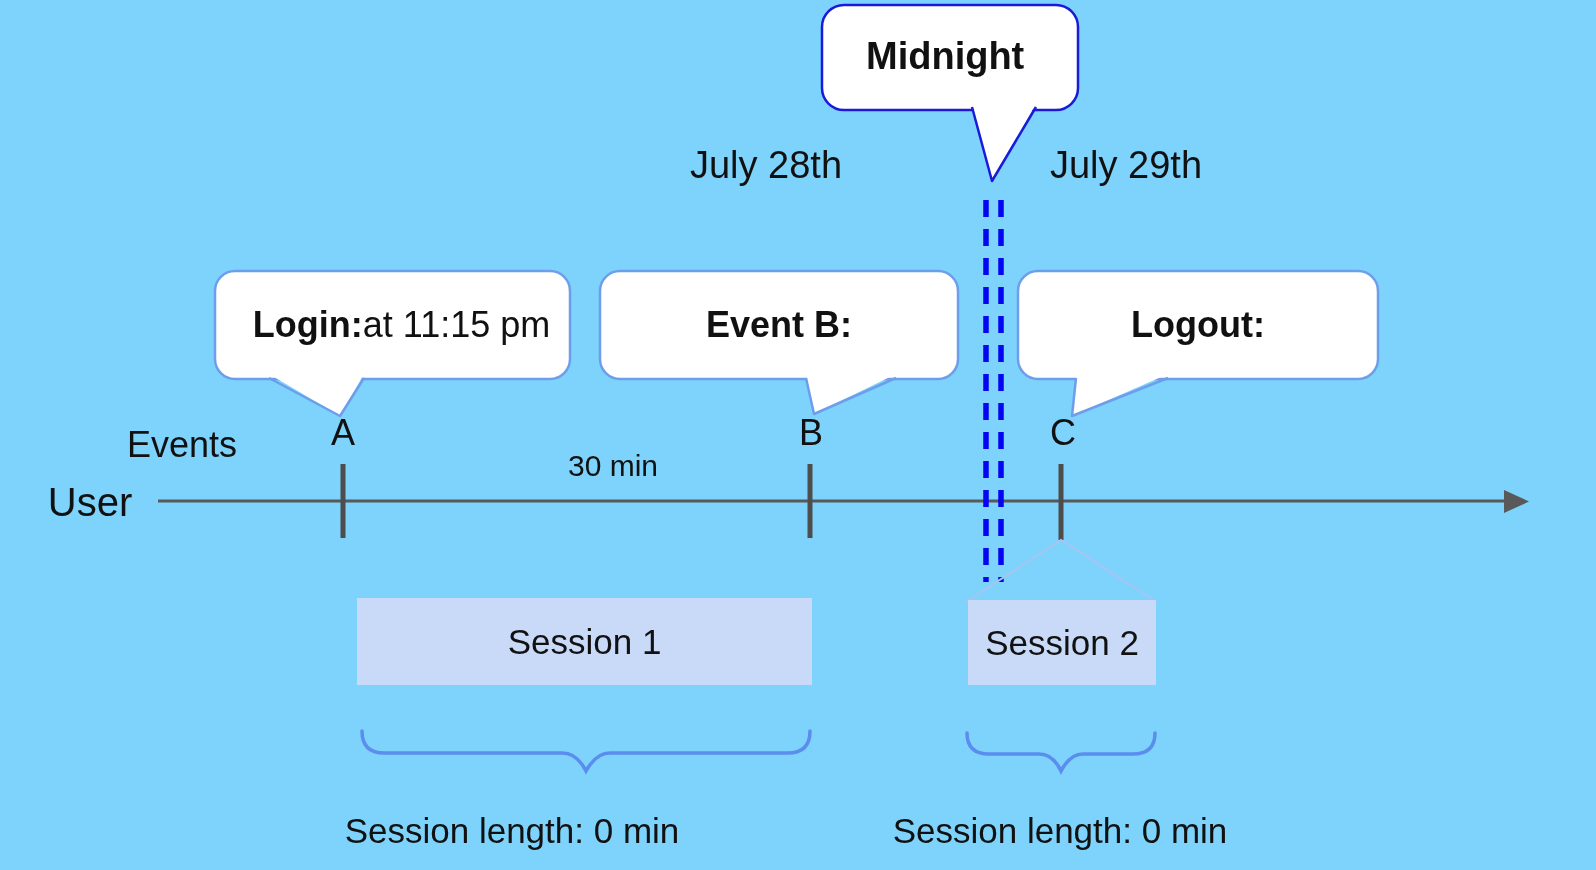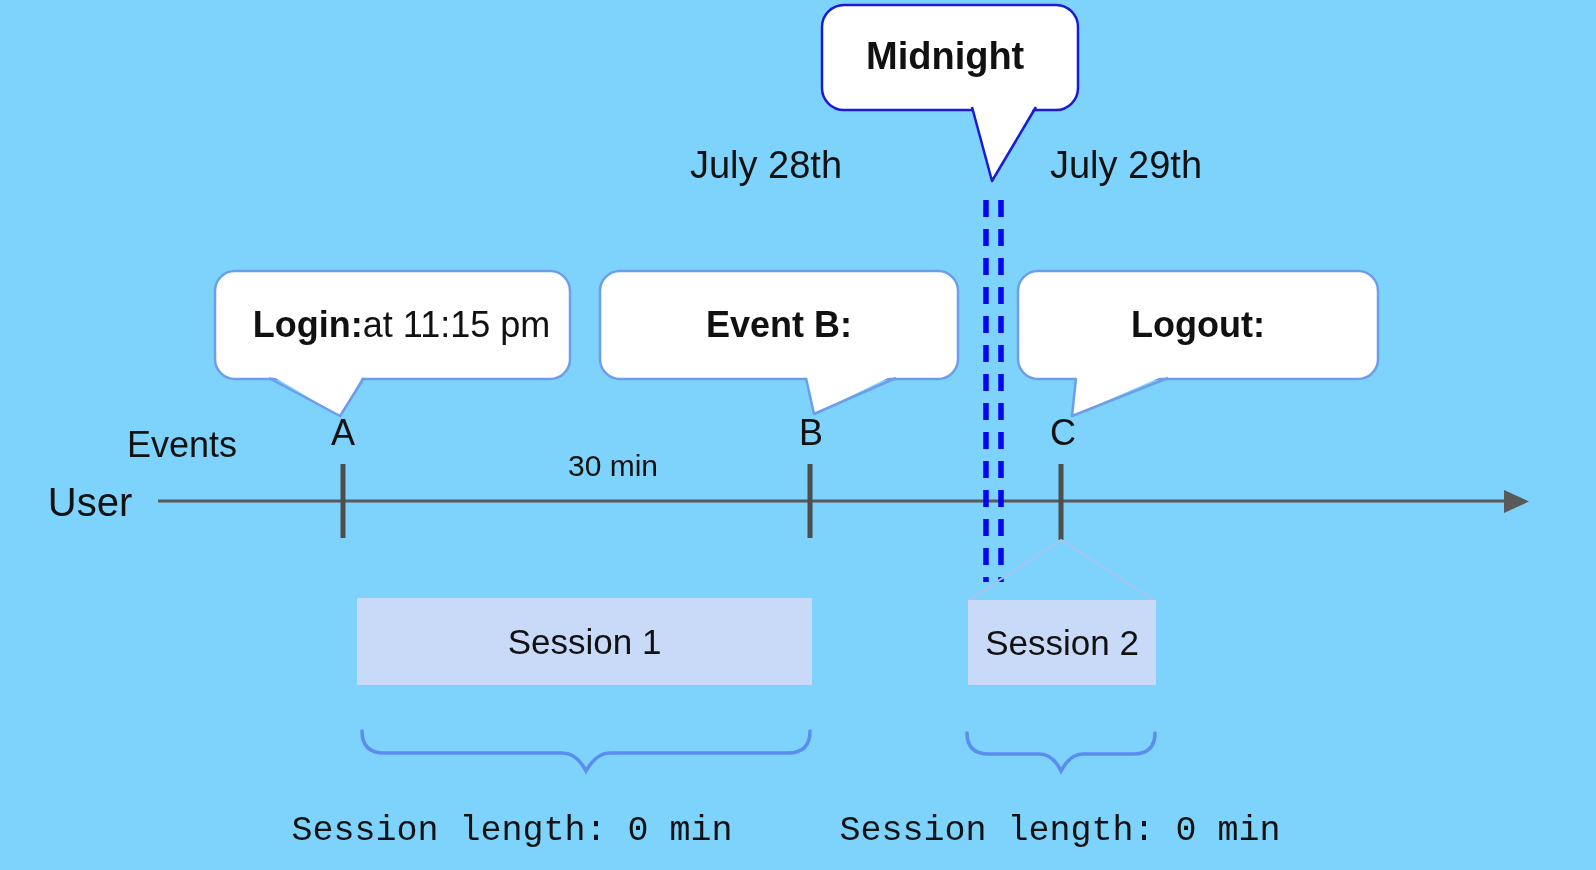--- a/index.html
+++ b/index.html
@@ -52,21 +52,21 @@
   .marker-b { left: 781px; }
   .marker-c { left: 1033px; }
 
   .user-label { left: 38px; top: 480px; width: 104px; height: 44px; font-size: 40px; }
   .interval-label { left: 543px; top: 448px; width: 140px; height: 36px; font-size: 30px; }
 
   .session-label { font-size: 35px; }
   .session-1-label { left: 357px; top: 598px; width: 455px; height: 87px; }
   .session-2-label { left: 968px; top: 600px; width: 188px; height: 85px; border-radius: 14px; }
 
-  .length-label { top: 810px; width: 400px; height: 42px; font-size: 35px; font-family: Liberation Mono, monospace; }
+  .length-label { top: 810px; width: 400px; height: 42px; font-size: 35px; }
   .length-1 { left: 312px; }
   .length-2 { left: 860px; }
 </style>
 </head>
 <body>
 
 <div class="canvas">
 
   <svg class="layer" width="1596" height="870" viewBox="0 0 1596 870">
 

